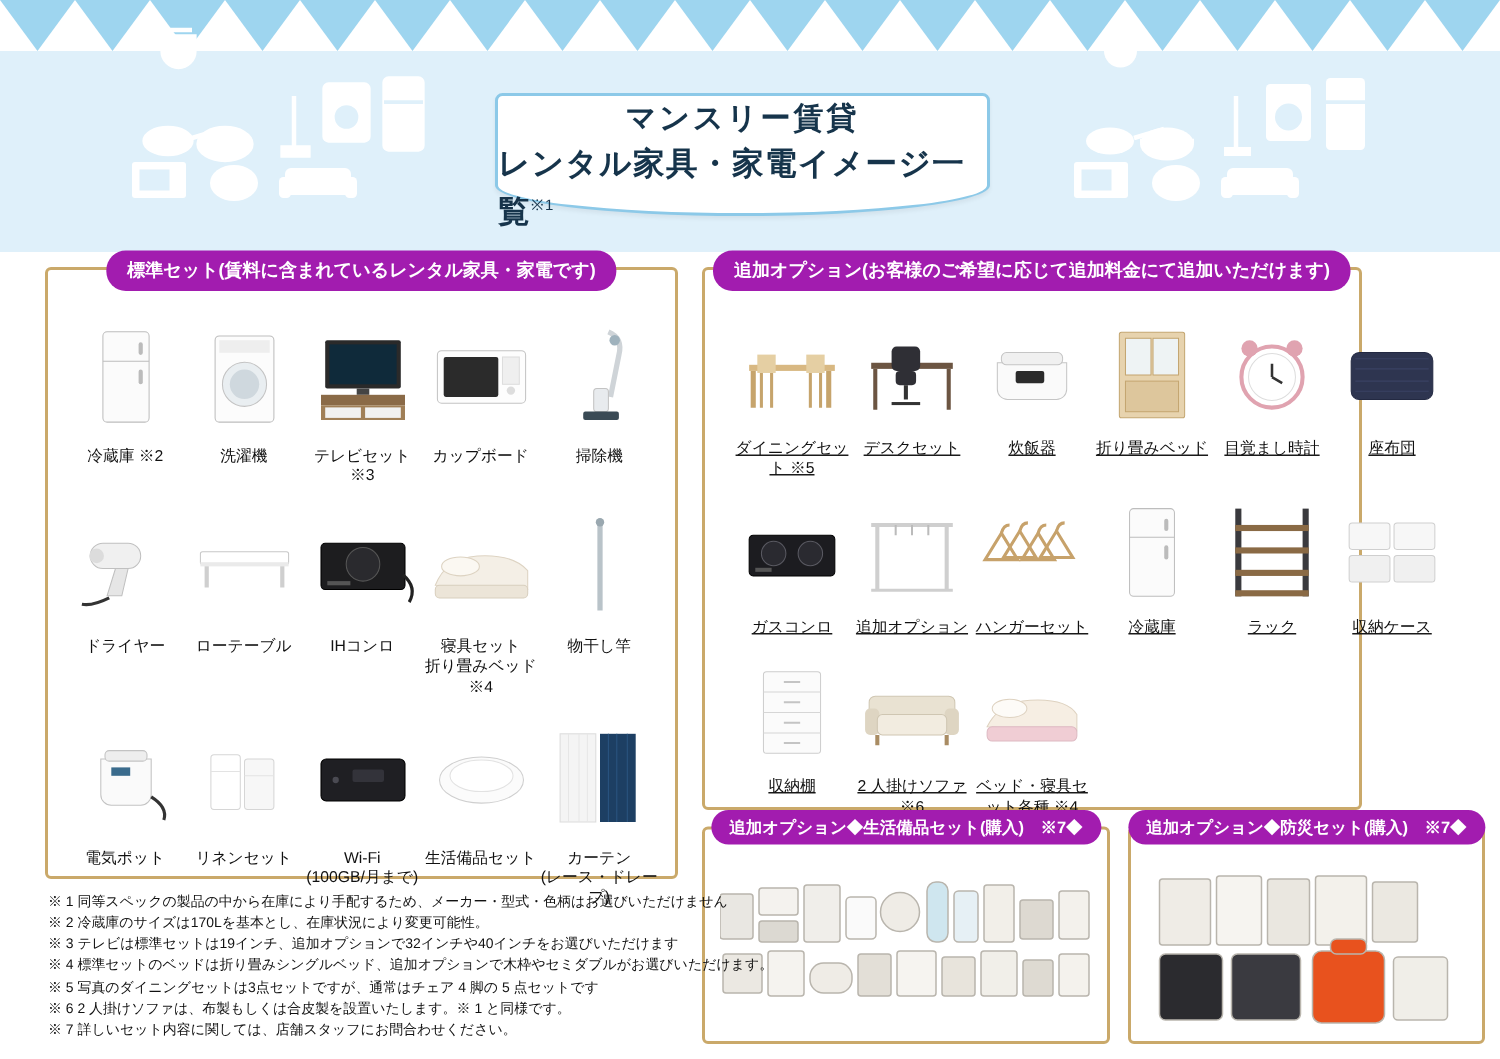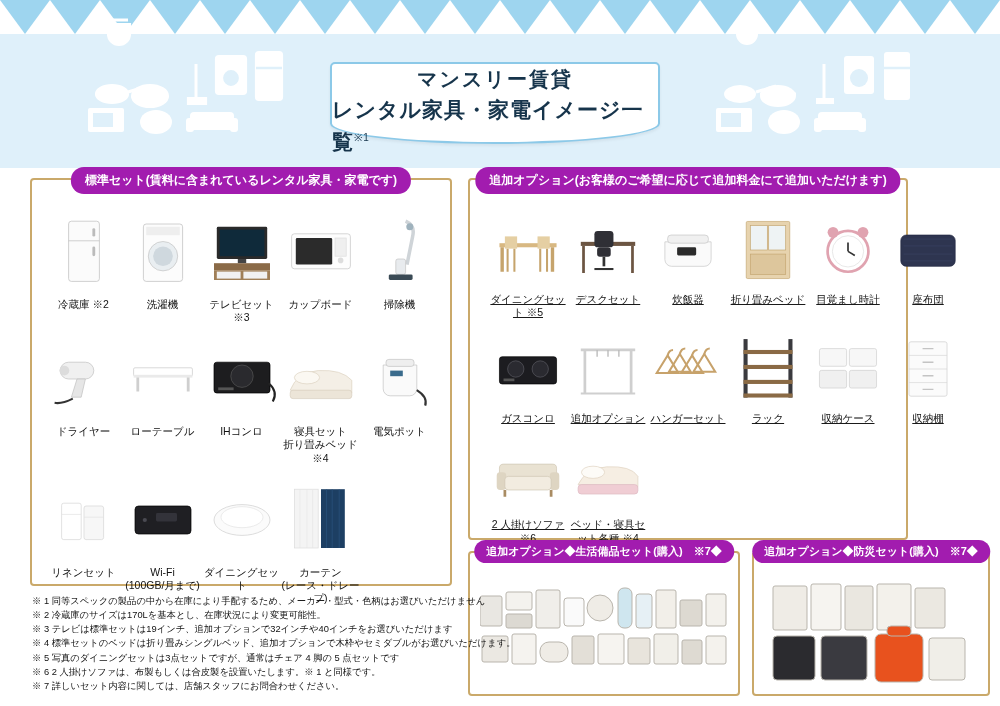--- a/index.html
+++ b/index.html
@@ -339,20 +339,29 @@
             <rect x="6" y="66" width="88" height="12" rx="4" fill="#ece5d8" stroke="#d8cfbe"></rect>
             <ellipse cx="30" cy="48" rx="18" ry="9" fill="#fbf8f2" stroke="#ddd3c2"></ellipse>
           </svg>
         </div>
         <div class="cap">寝具セット
 折り畳みベッド ※4</div>
       </div>
       <div class="item">
         <div class="thumb">
           <svg width="70" height="86" viewBox="0 0 100 100">
+            <path d="M50 4 v86" stroke="#b9c3c9" stroke-width="5"></path>
+            <circle cx="50" cy="6" r="4" fill="#9aa8b0"></circle>
+          </svg>
+        </div>
+        <div class="cap">物干し竿</div>
+      </div>
+      <div class="item">
+        <div class="thumb">
+          <svg width="70" height="86" viewBox="0 0 100 100">
             <path d="M26 30 h48 v34 a10 10 0 0 1 -10 10 h-28 a10 10 0 0 1 -10 -10 z" fill="#fafafa" stroke="#c3c3c3"></path>
             <rect x="30" y="22" width="40" height="10" rx="4" fill="#eee" stroke="#c3c3c3"></rect>
             <rect x="36" y="38" width="18" height="8" fill="#3a6b8c"></rect>
             <path d="M74 66 q16 10 12 22" stroke="#333" stroke-width="3" fill="none"></path>
           </svg>
         </div>
         <div class="cap">電気ポット</div>
       </div>
       <div class="item">
         <div class="thumb">
@@ -375,21 +384,21 @@
         <div class="cap">Wi-Fi
 (100GB/月まで)</div>
       </div>
       <div class="item">
         <div class="thumb">
           <svg width="70" height="86" viewBox="0 0 100 100">
             <ellipse cx="50" cy="50" rx="40" ry="22" fill="#fbfbfb" stroke="#cfcfcf"></ellipse>
             <ellipse cx="50" cy="46" rx="30" ry="15" fill="#ffffff" stroke="#e2e2e2"></ellipse>
           </svg>
         </div>
-        <div class="cap">ダイニングセット</div>
+        <div class="cap">生活備品セット</div>
       </div>
       <div class="item">
         <div class="thumb">
           <svg width="70" height="86" viewBox="0 0 100 100">
             <rect x="12" y="6" width="34" height="84" fill="#f4f4f4" stroke="#dcdcdc"></rect>
             <path d="M20 6 v84 M30 6 v84 M38 6 v84" stroke="#e6e6e6"></path>
             <rect x="50" y="6" width="34" height="84" fill="#1d3f63"></rect>
             <path d="M58 6 v84 M66 6 v84 M76 6 v84" stroke="#2a5480"></path>
           </svg>
         </div>
@@ -497,20 +506,31 @@
             <g stroke="#c7a26b" stroke-width="3" fill="none">
               <path d="M20 30 l16 26 h-32 z"></path>
               <path d="M38 28 l16 26 h-32 z"></path>
               <path d="M56 30 l16 26 h-32 z"></path>
               <path d="M74 28 l16 26 h-32 z"></path>
               <path d="M20 30 q2 -8 8 -8 M38 28 q2 -8 8 -8 M56 30 q2 -8 8 -8 M74 28 q2 -8 8 -8"></path>
             </g>
           </svg>
         </div>
         <div class="cap">ハンガーセット</div>
+      </div>
+      <div class="item">
+        <div class="thumb">
+          <svg width="68" height="80" viewBox="0 0 100 100">
+            <rect x="28" y="6" width="44" height="86" rx="4" fill="#fbfbfb" stroke="#bdbdbd"></rect>
+            <path d="M28 34 h44" stroke="#bdbdbd"></path>
+            <rect x="62" y="16" width="4" height="12" rx="2" fill="#bbb"></rect>
+            <rect x="62" y="42" width="4" height="14" rx="2" fill="#bbb"></rect>
+          </svg>
+        </div>
+        <div class="cap">冷蔵庫</div>
       </div>
       <div class="item">
         <div class="thumb">
           <svg width="68" height="80" viewBox="0 0 100 100">
             <rect x="14" y="6" width="6" height="86" fill="#3a3a3e"></rect>
             <rect x="80" y="6" width="6" height="86" fill="#3a3a3e"></rect>
             <rect x="14" y="22" width="72" height="6" fill="#8a6a45"></rect>
             <rect x="14" y="44" width="72" height="6" fill="#8a6a45"></rect>
             <rect x="14" y="66" width="72" height="6" fill="#8a6a45"></rect>
             <rect x="14" y="86" width="72" height="6" fill="#8a6a45"></rect>

